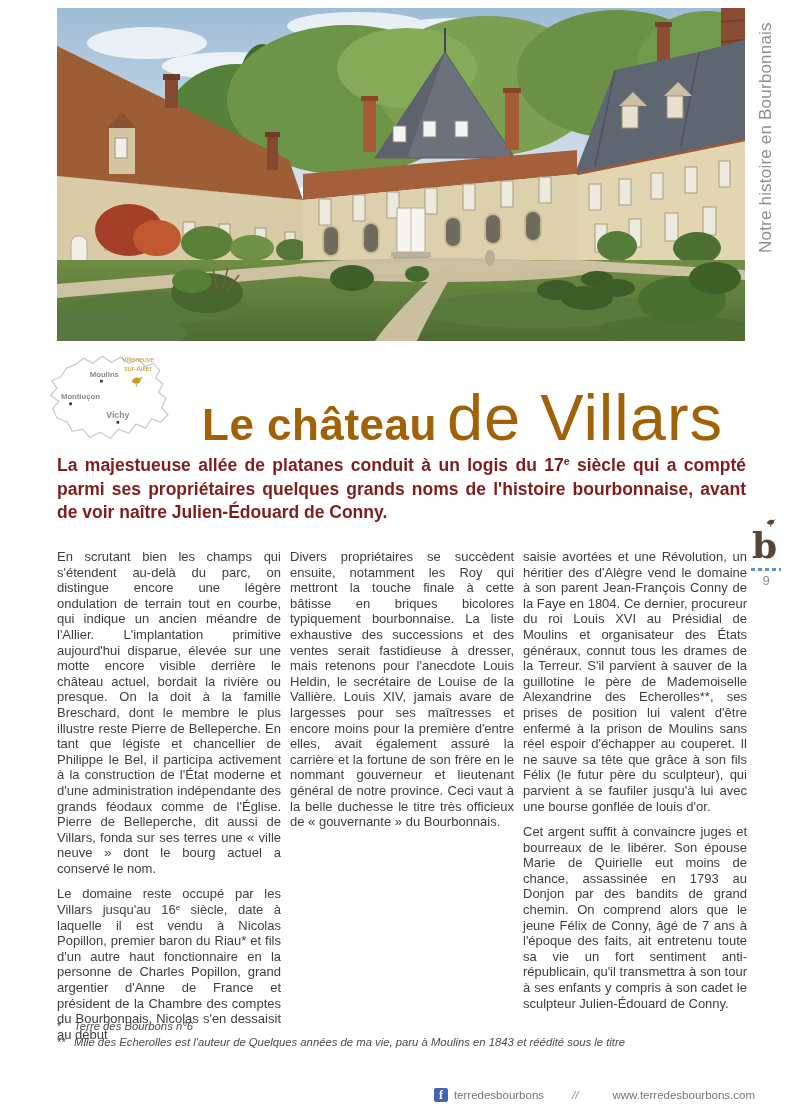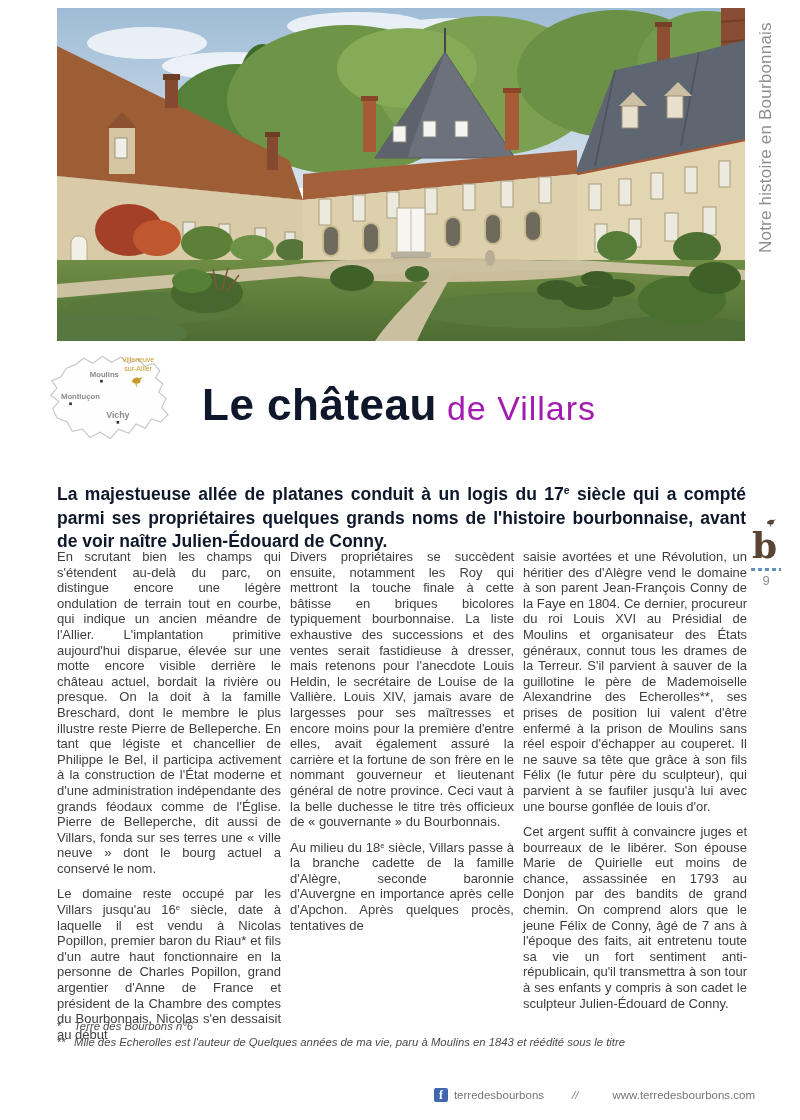--- a/index.html
+++ b/index.html
@@ -13,26 +13,26 @@
   
   .vert-label{position:absolute;left:756px;top:253px;width:230px;white-space:nowrap;
       transform-origin:0 0;transform:rotate(-90deg);
       font-size:17px;font-weight:400;color:#8d8d8d;letter-spacing:.2px;}
 
   
   .map{position:absolute;left:38px;top:350px;width:155px;height:108px;}
 
   
   .title{position:absolute;left:202px;top:380px;width:560px;white-space:nowrap;}
-  .title .t1{font-size:44px;font-weight:bold;color:#0f172a;letter-spacing:.5px;}
-  .title .t2{font-size:34px;font-weight:300;color:#a21caf;margin-left:10px;letter-spacing:1px;}
-
-  
-  .lead{position:absolute;left:57px;top:483px;width:689px;
-        font-size:17.5px;font-weight:bold;color:#0f172a;line-height:23.5px;
+  .title .t1{font-size:44px;font-weight:bold;color:#a16207;letter-spacing:.5px;}
+  .title .t2{font-size:65px;font-weight:300;color:#a16207;margin-left:10px;letter-spacing:1px;}
+
+  
+  .lead{position:absolute;left:57px;top:454px;width:689px;
+        font-size:17.5px;font-weight:bold;color:#7f1d1d;line-height:23.5px;
         text-align:justify;}
   .lead sup{font-size:60%;line-height:0;vertical-align:6px;}
 
   
   .columns{position:absolute;left:57px;top:549px;width:690px;display:flex;gap:9px;}
   .col{flex:1 1 0;font-size:13px;line-height:15.6px;color:#3e3e3e;text-align:justify;
        hyphens:auto;-webkit-hyphens:auto;}
   .col p{margin:0 0 10px 0;}
   .col p:last-child{margin-bottom:0;}
   .col sup{font-size:60%;line-height:0;vertical-align:4px;}
@@ -249,21 +249,20 @@
 
   <div class="lead">La majestueuse allée de platanes conduit à un logis du 17<sup>e</sup> siècle qui a compté parmi ses propriétaires quelques grands noms de l'histoire bourbonnaise, avant de voir naître Julien-Édouard de Conny.</div>
 
   <div class="columns">
     <div class="col">
         <p>En scrutant bien les champs qui s'étendent au-delà du parc, on distingue encore une légère ondulation de terrain tout en courbe, qui indique un ancien méandre de l'Allier. L'implantation primitive aujourd'hui disparue, élevée sur une motte encore visible derrière le château actuel, bordait la rivière ou presque. On la doit à la famille Breschard, dont le membre le plus illustre reste Pierre de Belleperche. En tant que légiste et chancellier de Philippe le Bel, il participa activement à la construction de l'État moderne et d'une administration indépendante des grands féodaux comme de l'Église. Pierre de Belleperche, dit aussi de Villars, fonda sur ses terres une « ville neuve » dont le bourg actuel a conservé le nom.</p>
         <p>Le domaine reste occupé par les Villars jusqu'au 16<sup>e</sup> siècle, date à laquelle il est vendu à Nicolas Popillon, premier baron du Riau* et fils d'un autre haut fonctionnaire en la personne de Charles Popillon, grand argentier d'Anne de France et président de la Chambre des comptes du Bourbonnais. Nicolas s'en dessaisit au début</p>
       </div>
     <div class="col">
         <p>Divers propriétaires se succèdent ensuite, notamment les Roy qui mettront la touche finale à cette bâtisse en briques bicolores typiquement bourbonnaise. La liste exhaustive des successions et des ventes serait fastidieuse à dresser, mais retenons pour l'anecdote Louis Heldin, le secrétaire de Louise de la Vallière. Louis XIV, jamais avare de largesses pour ses maîtresses et encore moins pour la première d'entre elles, avait également assuré la carrière et la fortune de son frère en le nommant gouverneur et lieutenant général de notre province. Ceci vaut à la belle duchesse le titre très officieux de « gouvernante » du Bourbonnais.</p>
-        <p>Au milieu du 18<sup>e</sup> siècle, Villars passe à la branche cadette de la famille d'Alègre, seconde baronnie d'Auvergne en importance après celle d'Apchon. Après quelques procès, tentatives de</p>
       </div>
     <div class="col">
         <p>saisie avortées et une Révolution, un héritier des d'Alègre vend le domaine à son parent Jean-François Conny de la Faye en 1804. Ce dernier, procureur du roi Louis XVI au Présidial de Moulins et organisateur des États généraux, connut tous les drames de la Terreur. S'il parvient à sauver de la guillotine le père de Mademoiselle Alexandrine des Echerolles**, ses prises de position lui valent d'être enfermé à la prison de Moulins sans réel espoir d'échapper au couperet. Il ne sauve sa tête que grâce à son fils Félix (le futur père du sculpteur), qui parvient à se faufiler jusqu'à lui avec une bourse gonflée de louis d'or.</p>
         <p>Cet argent suffit à convaincre juges et bourreaux de le libérer. Son épouse Marie de Quirielle eut moins de chance, assassinée en 1793 au Donjon par des bandits de grand chemin. On comprend alors que le jeune Félix de Conny, âgé de 7 ans à l'époque des faits, ait entretenu toute sa vie un fort sentiment anti-républicain, qu'il transmettra à son tour à ses enfants y compris à son cadet le sculpteur Julien-Édouard de Conny.</p>
       </div>
   </div>
 
   <div class="footnotes">
       <div class="fn"><span class="fnm">*</span><i>Terre des Bourbons n°6</i></div>
       <div class="fn"><span class="fnm">**</span><i>Mlle des Echerolles est l'auteur de Quelques années de ma vie, paru à Moulins en 1843 et réédité sous le titre</i></div>

